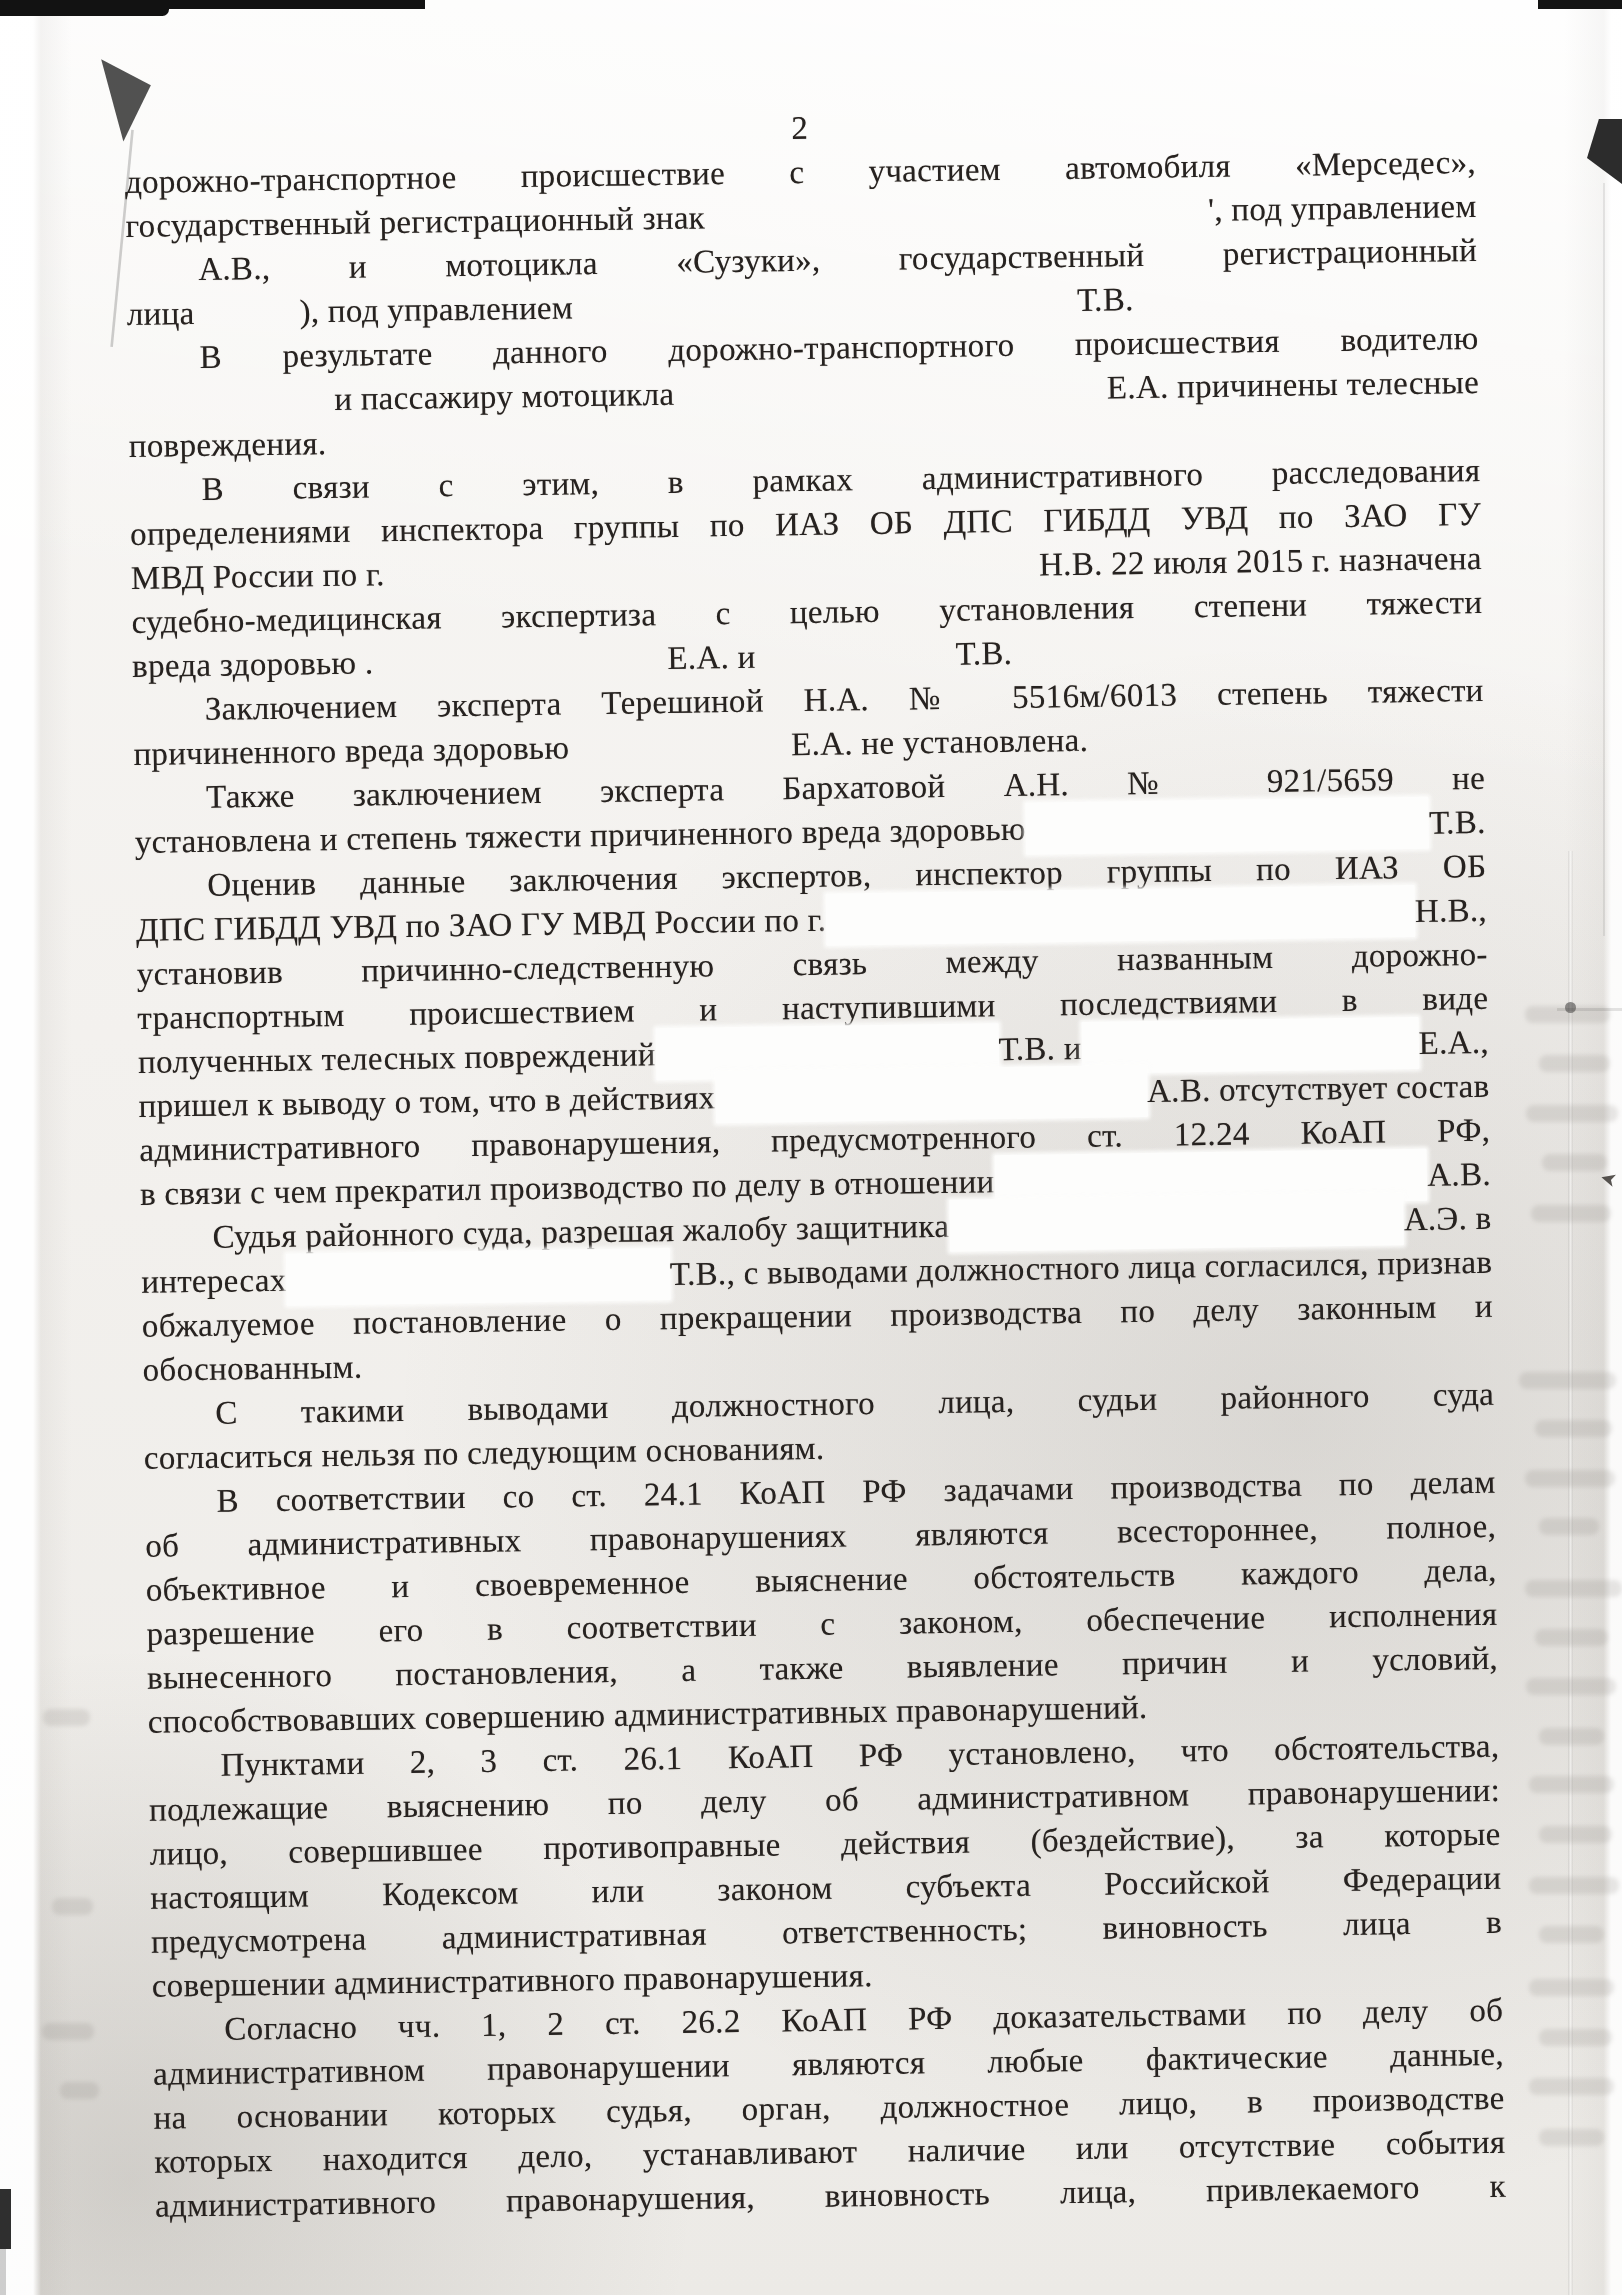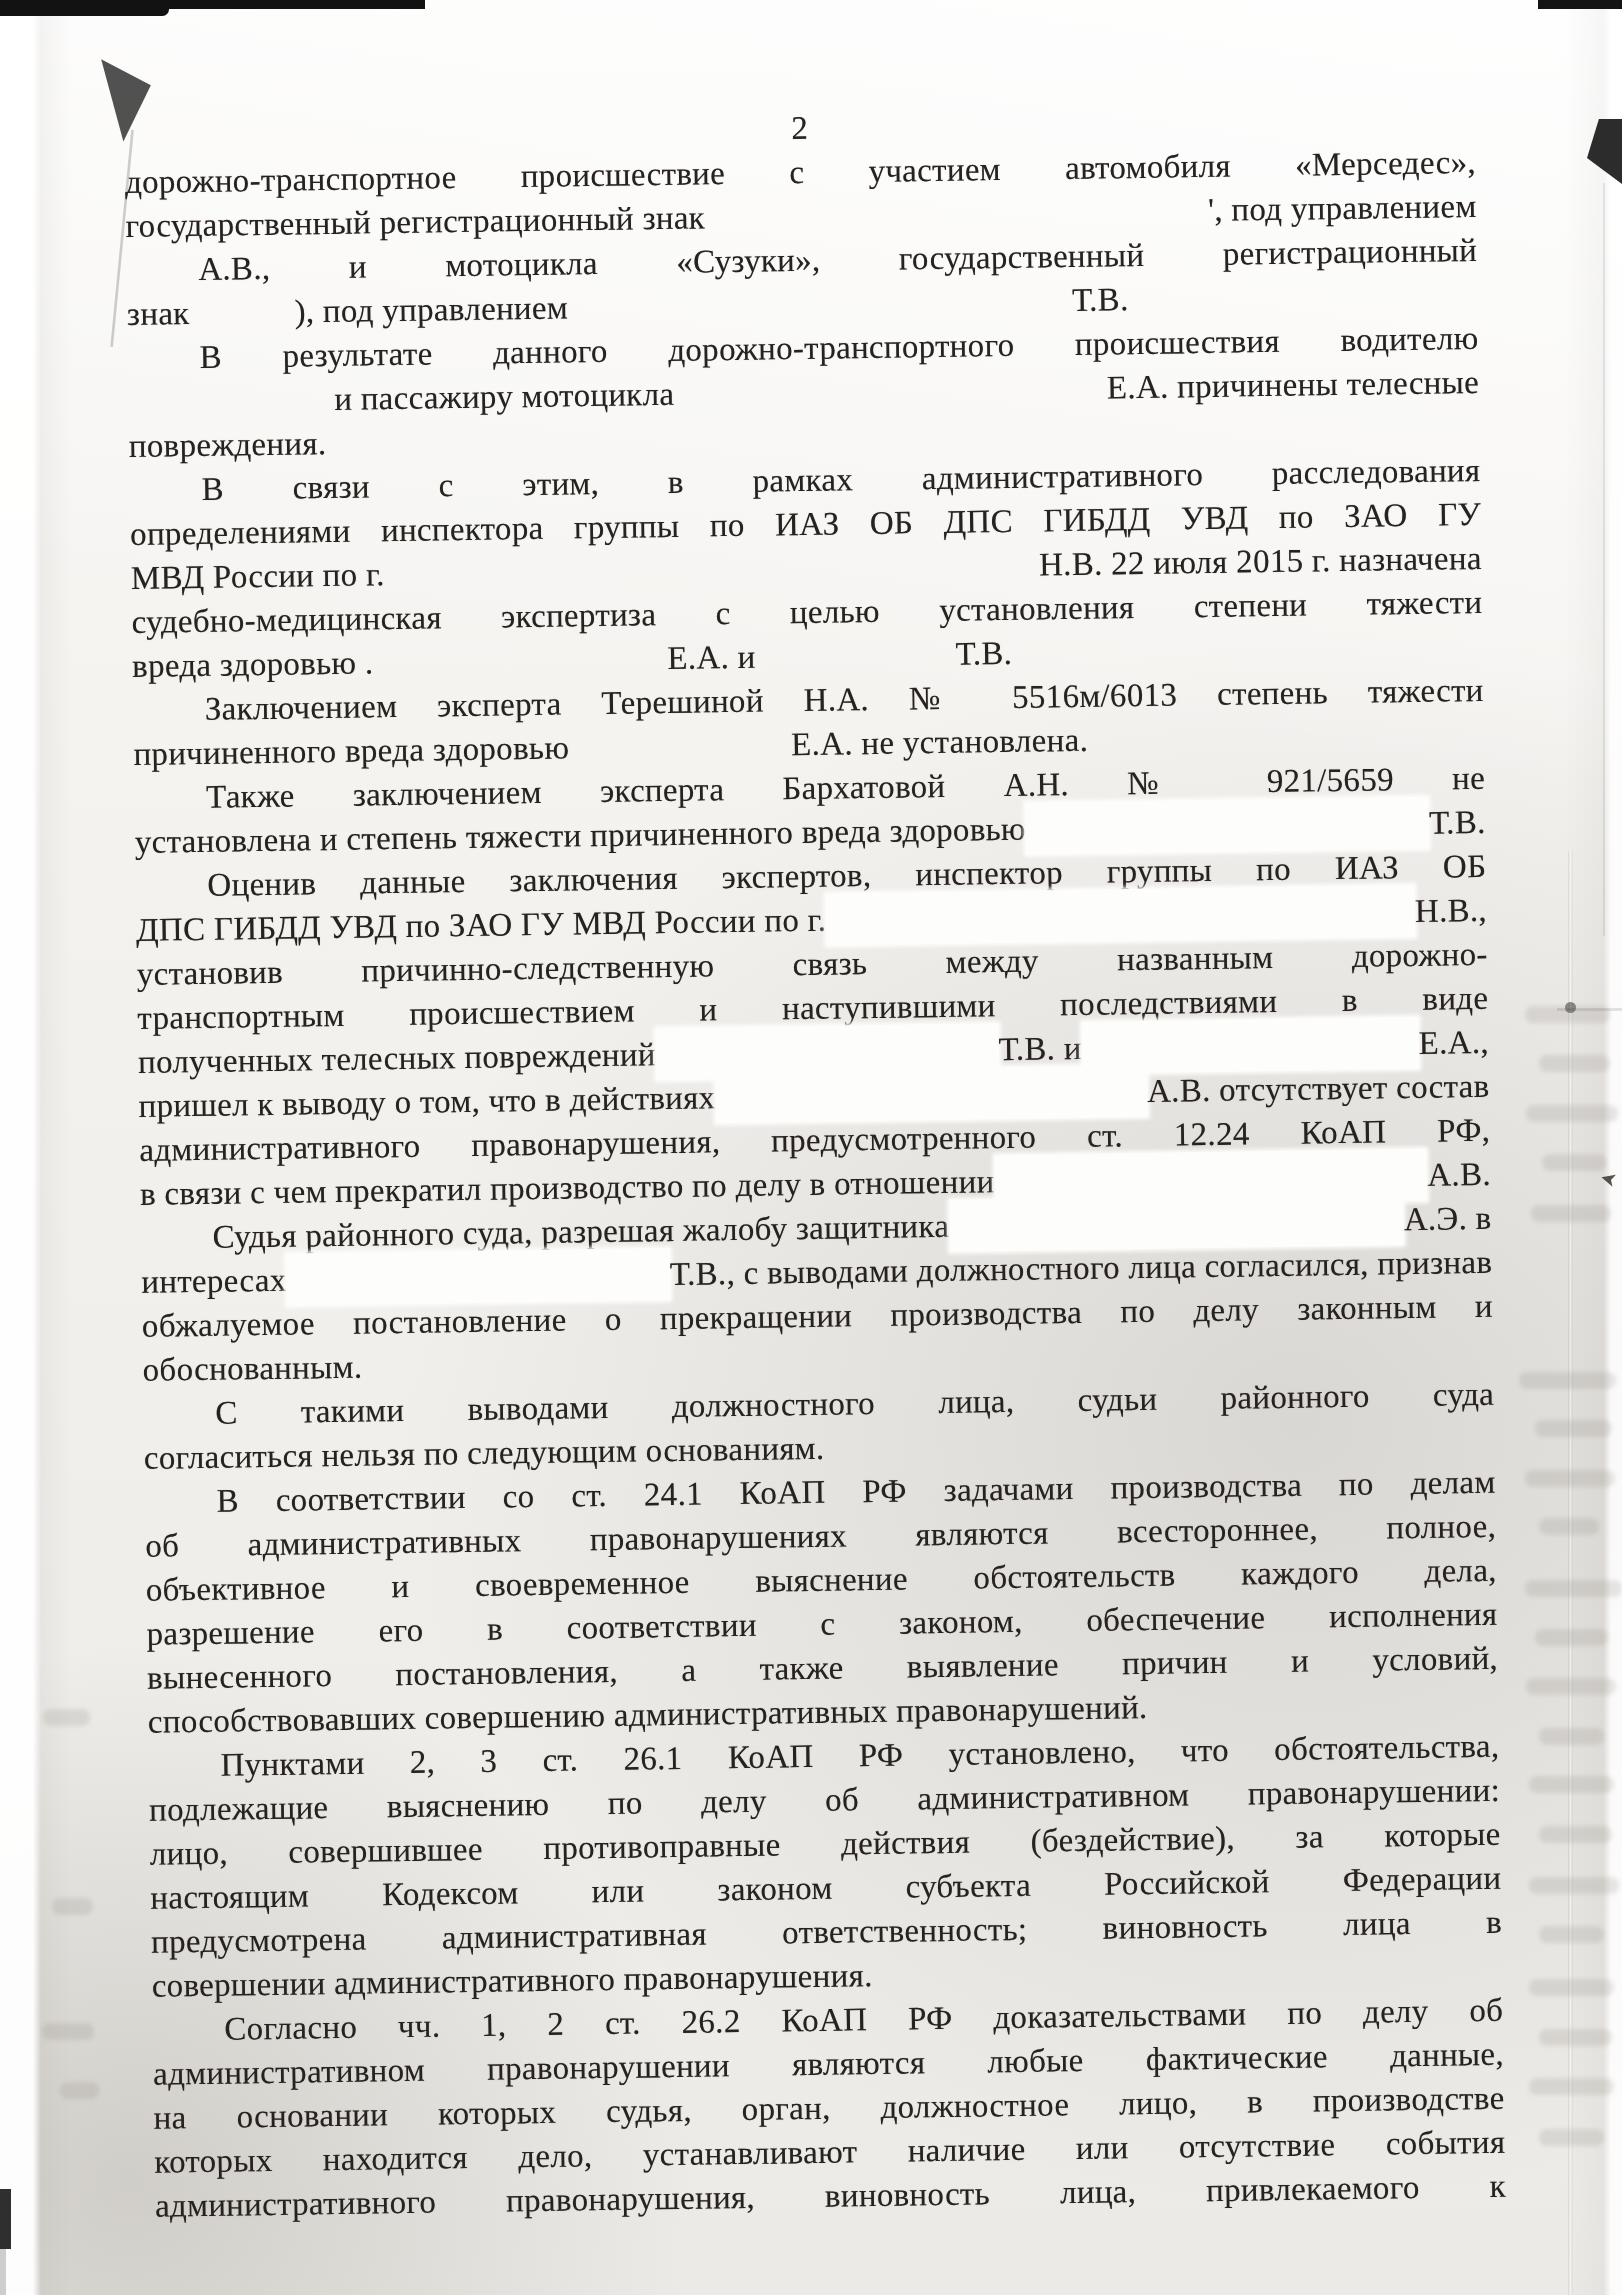--- a/index.html
+++ b/index.html
@@ -104,21 +104,21 @@
     <div class="pagenum line">2</div>
     <div>
         <div class="line jtext fill">дорожно-транспортное происшествие с участием автомобиля «Мерседес»,</div>
         <div class="line segline fill">
           <span class="tseg">государственный регистрационный знак</span>
           <span class="gap" style="flex: 1 1 448px;"></span>
           <span class="tseg">', под управлением</span>
         </div>
         <div class="line jtext fill indent">А.В., и мотоцикла «Сузуки», государственный регистрационный</div>
         <div class="line segline endl">
-          <span class="tseg">знак</span>
+          <span class="tseg">лица</span>
           <span class="gap" style="flex: 0 0 105px;"></span>
           <span class="tseg">), под управлением</span>
           <span class="gap" style="flex: 0 0 504px;"></span>
           <span class="tseg">Т.В.</span>
         </div>
         <div class="line jtext fill indent">В результате данного дорожно-транспортного происшествия водителю</div>
         <div class="line segline fill">
           <span class="gap" style="flex: 0 0 206px;"></span>
           <span class="tseg">и пассажиру мотоцикла</span>
           <span class="gap" style="flex: 1 1 376px;"></span>

